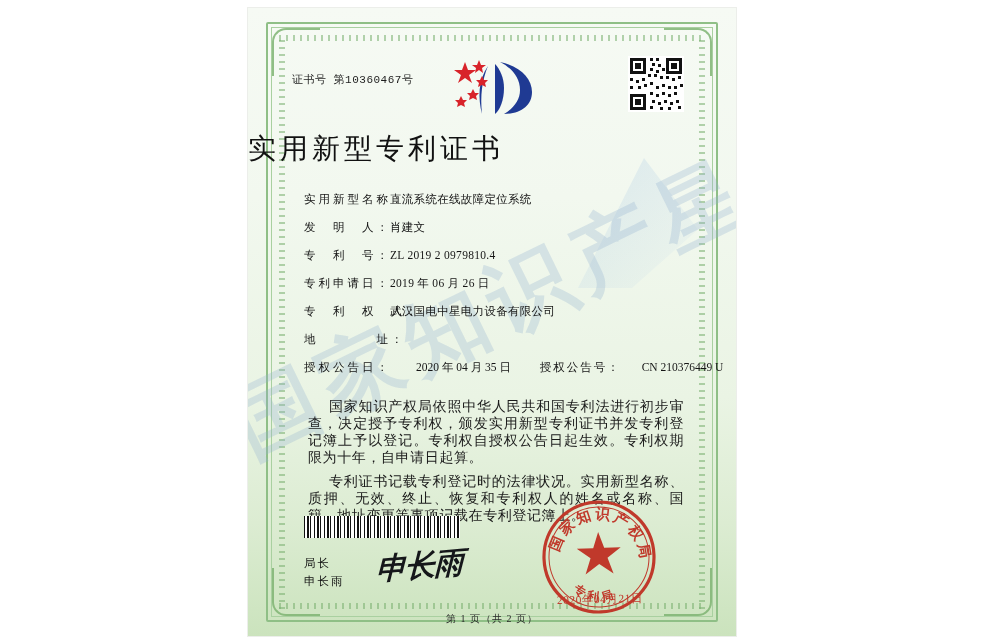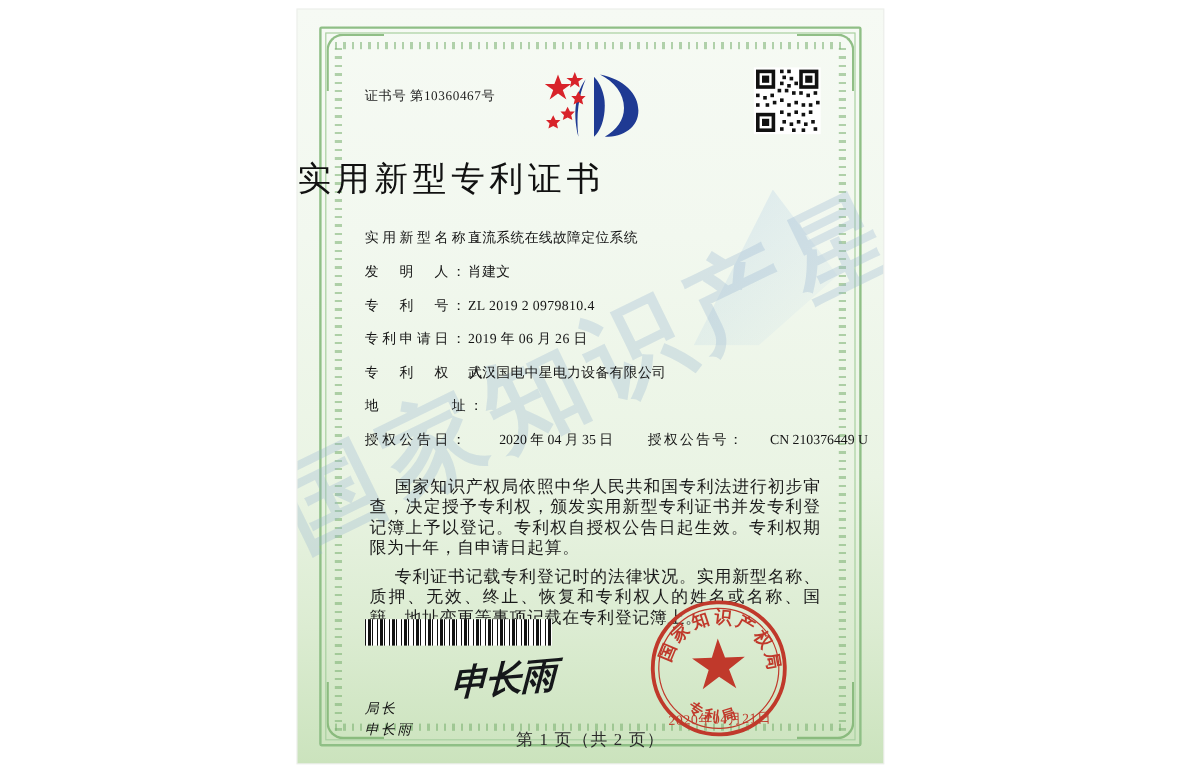--- a/index.html
+++ b/index.html
@@ -103,26 +103,27 @@
     width: 120px;
     height: 130px;
     background: linear-gradient(135deg, rgba(160,195,225,.30), rgba(200,220,240,.05));
     clip-path: polygon(0 100%, 55% 0, 100% 55%, 45% 100%);
     pointer-events: none;
   }
 
   
   .cert-no {
     position: absolute;
-    left: 56px;
+    left: 44px;
     top: 64px;
     font-size: 11px;
     color: #1d1d1d;
     letter-spacing: .5px;
     white-space: nowrap;
+    font-family: Liberation Mono, monospace;
   }
   
   .emblem {
     position: absolute;
     left: 200px;
     top: 48px;
     width: 100px;
     height: 62px;
   }
   
@@ -213,26 +214,25 @@
       repeating-linear-gradient(90deg,
         #111 0 1px, #fff 1px 3px,
         #111 3px 5px, #fff 5px 6px,
         #111 6px 7px, #fff 7px 10px);
   }
 
   
   .sig-label {
     position: absolute;
     left: 56px;
-    top: 574px;
+    top: 546px;
     font-size: 11.5px;
     line-height: 18px;
     letter-spacing: 2px;
     color: #111;
-    font-style: italic;
   }
   .sig-script {
     position: absolute;
     left: 128px;
     top: 538px;
     font-size: 30px;
     font-family: "DejaVu Serif", serif;
     font-style: italic;
     font-weight: bold;
     color: #15171a;
@@ -260,21 +260,21 @@
     transform: rotate(-1.5deg);
   }
 
   
   .page-foot {
     position: absolute;
     left: 0;
     right: 0;
     bottom: 10px;
     text-align: center;
-    font-size: 14px;
+    font-size: 10px;
     color: #2a2a2a;
     letter-spacing: 1px;
   }
 </style>
 </head>
 <body>
 
 <div id="page">
 
   <div class="sheet">

